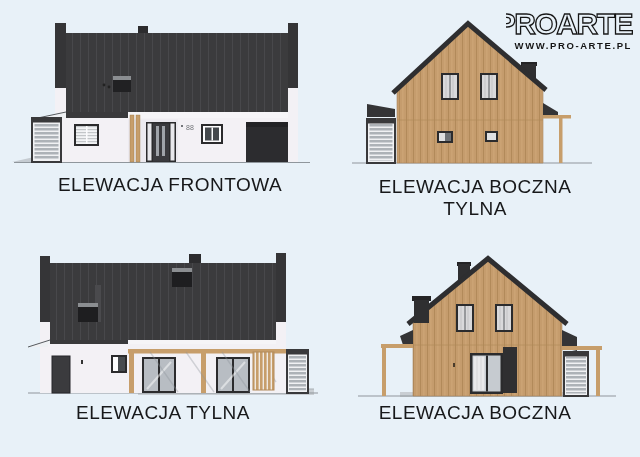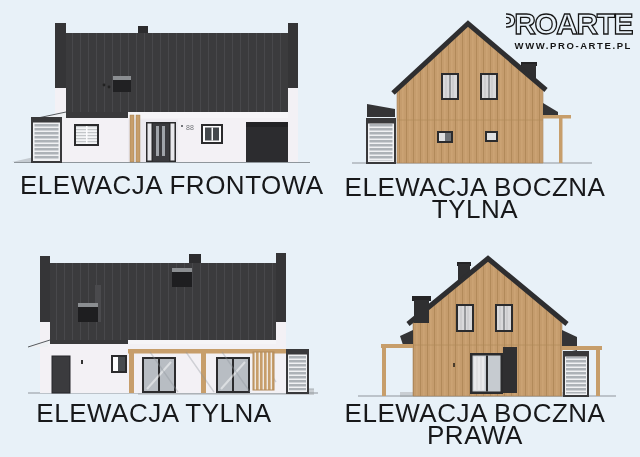--- a/index.html
+++ b/index.html
@@ -1,19 +1,19 @@
 <!DOCTYPE html>
 <html><head>
 <meta charset="utf-8">
 <style>
   html,body{margin:0;padding:0;}
   body{font-family:"Liberation Sans", sans-serif;}
   #sheet{position:relative;width:640px;height:457px;background:#e8f1f8;overflow:hidden;}
   .panel-svg{position:absolute;}
-  .caption{position:absolute;text-align:center;color:#17181a;font-size:26px;letter-spacing:.5px;line-height:22px;white-space:nowrap;}
+  .caption{position:absolute;text-align:center;color:#17181a;font-size:19px;letter-spacing:.5px;line-height:22px;white-space:nowrap;}
   #logo{position:absolute;top:6px;right:6px;width:128px;height:52px;}
 </style>
 </head>
 <body>
 
 <div id="sheet">
 
   <svg class="panel-svg" style="left:0;top:20px" width="320" height="150" viewBox="0 20 320 150">
     <defs>
       <pattern id="a-seam" width="8" height="10" patternUnits="userSpaceOnUse">
@@ -309,25 +309,24 @@
     </g>
   </svg>
 
   <div class="caption" style="left:20px;top:174px;width:300px">ELEWACJA FRONTOWA</div>
 
   <div class="caption" style="left:330px;top:176px;width:290px">
     <div>ELEWACJA BOCZNA</div>
     <div>TYLNA</div>
   </div>
 
-  <div class="caption" style="left:4px;top:402px;width:300px">ELEWACJA TYLNA</div>
+  <div class="caption" style="left:13px;top:402px;width:300px">ELEWACJA TYLNA</div>
 
   <div class="caption" style="left:330px;top:402px;width:290px">
     <div>ELEWACJA BOCZNA</div>
-    <div>PRAWA</div>
   </div>
 
   <svg id="logo" viewBox="0 0 128 52">
     <text x="126" y="28" text-anchor="end" font-size="30" font-weight="bold" letter-spacing="-1.5" fill="none" stroke="#151515" stroke-width="1.3">PROARTE</text>
     <text x="126" y="43" text-anchor="end" font-size="9.5" font-weight="bold" letter-spacing="1.6" fill="#151515">WWW.PRO-ARTE.PL</text>
   </svg>
 
 </div>
 
 </body></html>

